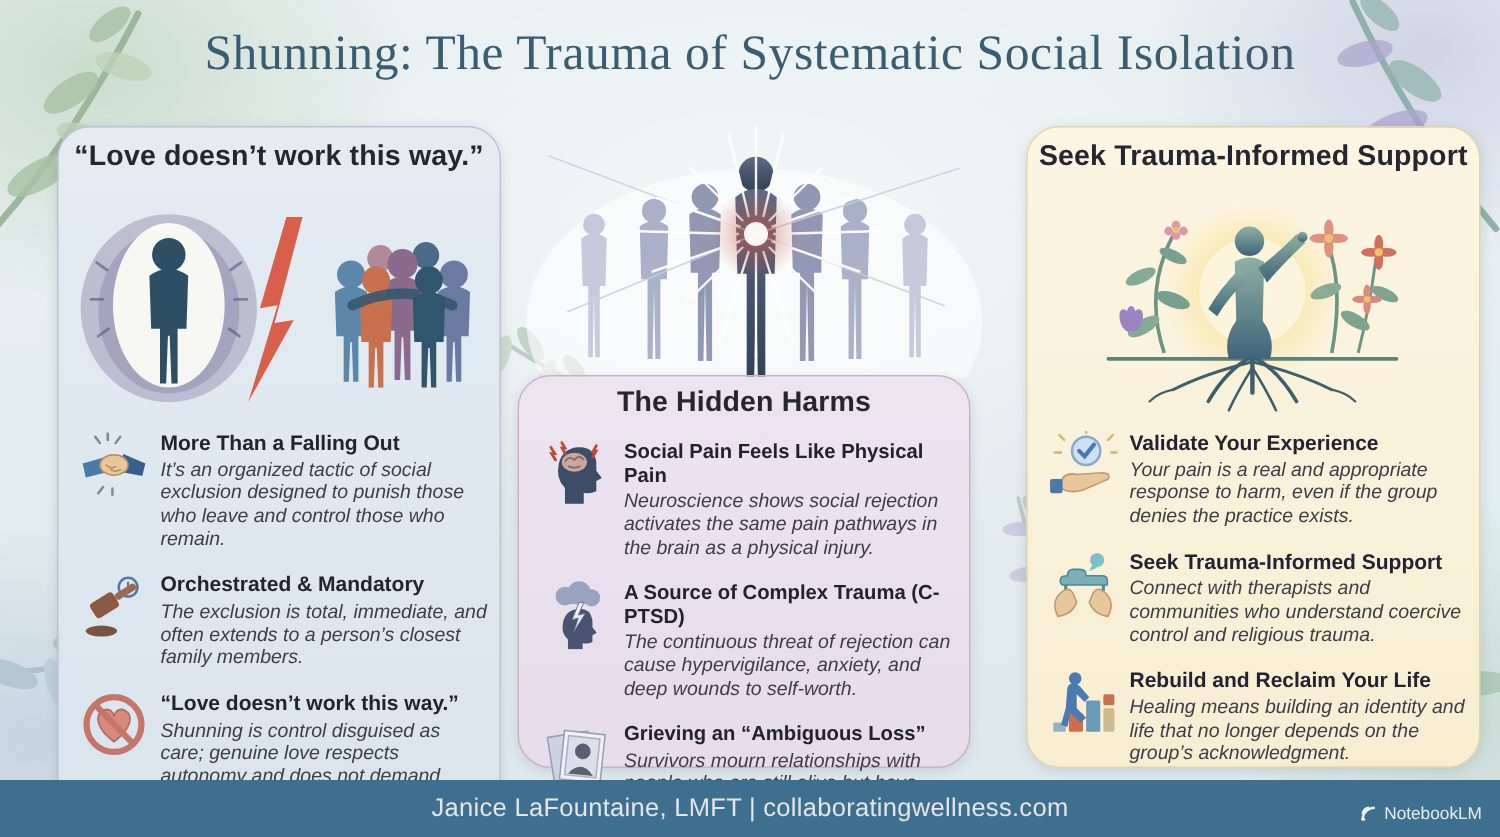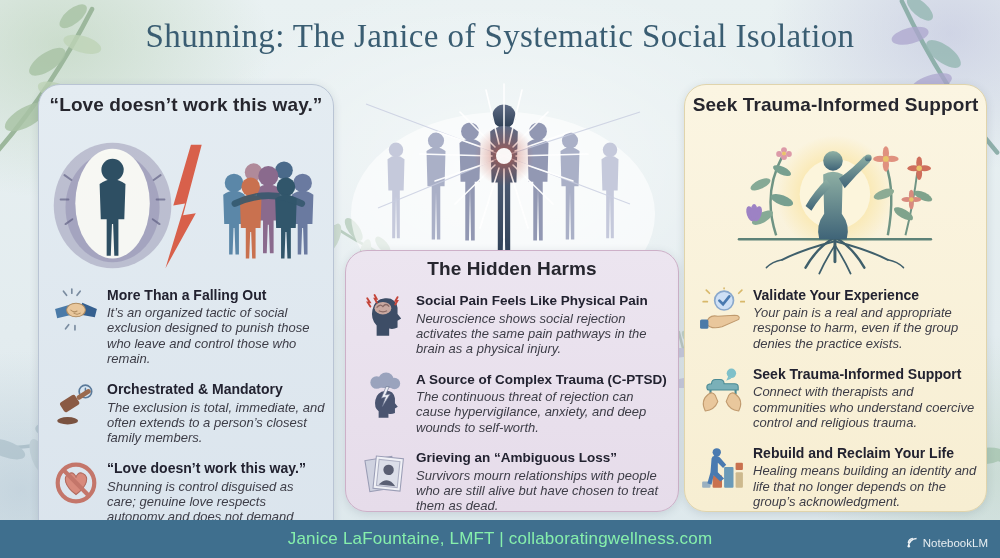--- a/index.html
+++ b/index.html
@@ -36,41 +36,41 @@
   .b-mr .st{stroke:#9aab9f}.b-mr .lf{fill:#a8bfa9}.b-mr .lf2{fill:#b5b0d2}
 
   .panel { position:absolute; border-radius:22px; z-index:2;
            box-shadow:0 2px 8px rgba(70,85,105,.16); }
   .panel-left  { left:38px;  top:84px; width:296px; height:536px;
                  background:linear-gradient(180deg,#e4ecf2,#d9e3ec);
                  border:1.5px solid #b9c4d4; }
   .panel-right { left:684px; top:84px; width:303px; height:428px;
                  background:linear-gradient(180deg,#fbf5e2,#f7eed2);
                  border:1.5px solid #e0d4ac; }
-  .panel-mid   { left:345px; top:250px; width:334px; height:262px;
+  .panel-mid   { left:345px; top:250px; width:302px; height:262px;
                  background:linear-gradient(180deg,#ece5f0,#e6dcea);
                  border:1.5px solid #cdb0c8; }
   .panel-header { position:absolute; top:9px; left:0; right:0; text-align:center;
                   font-size:19px; font-weight:bold; color:#26262e; letter-spacing:.1px; }
   .panel-mid .panel-header { top:7px; }
   .illus { position:absolute; top:38px; left:3px; }
   .mid-illus { position:absolute; left:348px; top:76px; width:310px; height:176px; z-index:1; }
 
   .items { position:absolute; left:14px; right:8px; top:202px; }
   .panel-mid .items { top:42px; left:16px; }
   .item { display:flex; gap:8px; margin-bottom:15px; align-items:flex-start; }
   .item .icn { width:46px; height:46px; flex:0 0 46px; }
   .item .txt { flex:1; }
   .ititle { font-size:14px; font-weight:bold; color:#222230; line-height:1.15; margin-bottom:2px; }
   .panel-mid .ititle { font-size:13.5px; }
   .ibody { font-size:13px; color:#3d3d47; line-height:1.18;font-style:italic; }
 
   .footer { position:absolute; left:0; right:0; bottom:0; height:38px;
             background:#3f6f8e; z-index:5; display:flex; align-items:center; justify-content:center; }
-  .credit { color:#86efac; font-size:17px; letter-spacing:.2px; }
+  .credit { color:#e5e5e5; font-size:17px; letter-spacing:.2px; }
   .watermark { position:absolute; right:12px; bottom:9px; display:flex; align-items:center; gap:4px;
                color:rgba(255,255,255,.88); font-size:11.5px;justify-content:flex-end; }
 </style>
 </head>
 <body>
 
 <div class="canvas">
 
   <svg class="branch b-tl" viewBox="0 0 100 120">
       <path class="st" d="M6,116 Q40,70 64,8"></path>
@@ -114,21 +114,21 @@
     </svg>
   <svg class="branch b-mr" viewBox="0 0 100 120">
       <path class="st" d="M6,116 Q40,70 64,8"></path>
       <ellipse class="lf" cx="28" cy="84" rx="16" ry="6.5" transform="rotate(-35 28 84)"></ellipse>
       <ellipse class="lf2" cx="48" cy="66" rx="15" ry="6" transform="rotate(15 48 66)"></ellipse>
       <ellipse class="lf" cx="38" cy="46" rx="14" ry="6" transform="rotate(-40 38 46)"></ellipse>
       <ellipse class="lf2" cx="60" cy="32" rx="13" ry="5.5" transform="rotate(10 60 32)"></ellipse>
       <ellipse class="lf" cx="52" cy="14" rx="11" ry="5" transform="rotate(-45 52 14)"></ellipse>
     </svg>
 
-  <h1 class="title">Shunning: The Janice of Systematic Social Isolation</h1>
+  <h1 class="title">Shunning: The Trauma of Systematic Social Isolation</h1>
 
   <svg class="mid-illus" viewBox="0 0 310 176">
     <defs>
       <g id="ghost">
           <circle cx="0" cy="-52" r="8.5"></circle>
           <path d="M-10,-41 Q0,-49 10,-41 L9,-4 L4.5,-4 L4.5,52 L1,52 L0,2 L-1,52 L-4.5,52 L-4.5,-4 L-9,-4 Z"></path>
         </g>
       <radialGradient id="redglow">
           <stop offset="0" stop-color="#c05a4a" stop-opacity="0.85"></stop>
           <stop offset="0.5" stop-color="#c05a4a" stop-opacity="0.3"></stop>

